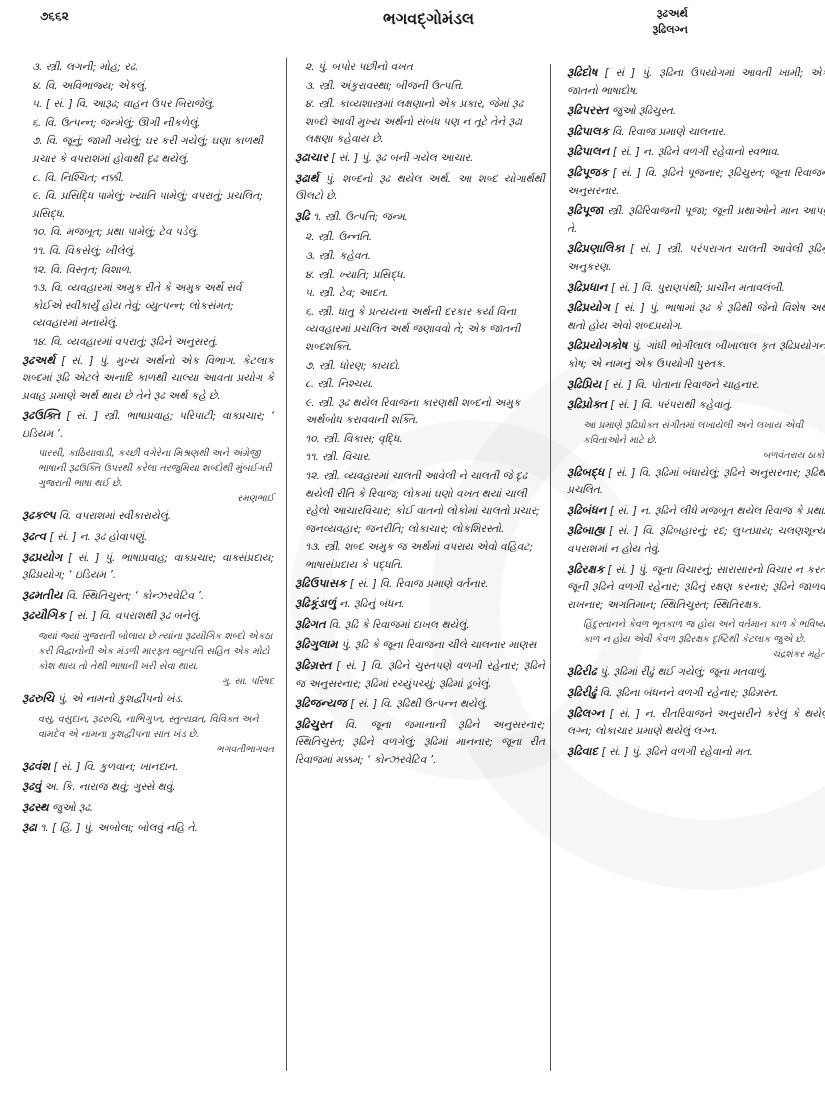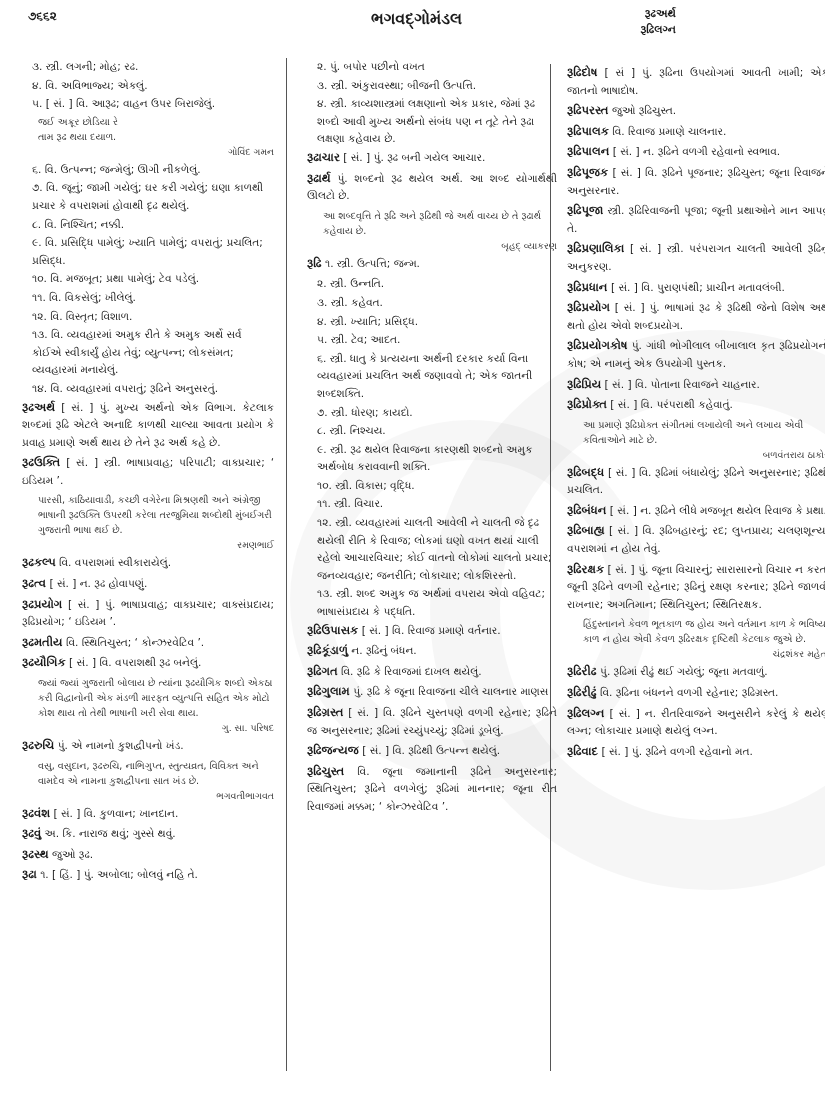--- a/index.html
+++ b/index.html
@@ -11,32 +11,32 @@
     position: absolute; left: 430px; top: 330px; width: 560px; height: 560px;
     border-radius: 50%; border: 70px solid rgba(0,0,0,0.035);
     box-sizing: border-box; pointer-events: none;
   }
   .watermark2 {
     position: absolute; left: 290px; top: 420px; width: 360px; height: 360px;
     border-radius: 50%; border: 40px solid rgba(0,0,0,0.03);
     box-sizing: border-box; pointer-events: none;
   }
   .page-header {
-    position: absolute; left: 4px; top: 0; width: 682px; height: 40px;
+    position: absolute; left: 16px; top: 0; width: 682px; height: 40px;
   }
   .page-number { position: absolute; left: 24px; top: 9px; font-size: 12px; font-weight: bold; }
   .book-title { position: absolute; left: 0; width: 825px; top: 9px; text-align: center; font-size: 16px; font-weight: bold; }
   .guide-words { position: absolute; right: 10px; top: 6px; text-align: right; font-size: 11px; font-weight: bold; line-height: 16px; }
 
   .column {
     position: absolute; top: 58px; bottom: 32px;
-    font-size: 10.6px; line-height: 17.6px;
+    font-size: 10.6px; line-height: 17.6px; font-style: italic;
   }
   .col-1 { left: 22px; width: 252px; }
-  .col-2 { left: 286px; width: 250px; border-left: 1.5px solid #555; padding-left: 20px; }
+  .col-2 { left: 286px; width: 250px; border-left: 1.5px solid #555; padding-left: 8px; }
   .col-3 { left: 550px; width: 262px; border-left: 1.5px solid #555; padding-left: 16px; top: 64px; }
 
   .entry { margin-bottom: 3px; text-align: justify; }
   .entry .hw { font-weight: bold; font-size: 11.6px; }
   .sense { margin: 0 0 1px 0; }
   .indent { padding-left: 10px; }
   .quote {
     font-size: 9.6px; line-height: 15px; padding-left: 16px; color: #333;
     margin: 1px 0 2px 0;
   }
@@ -54,25 +54,20 @@
   <div class="guide-words">
     <div>રૂઢઅર્થ</div>
     <div>રૂઢિલગ્ન</div>
   </div>
 </div>
 
 <div class="column col-1">
     <div class="sense indent">૩. સ્ત્રી. લગની; મોહ; રઢ.</div>
     <div class="sense indent">૪. વિ. અવિભાજ્ય; એકલું.</div>
     <div class="sense indent">૫. [ સં. ] વિ. આરૂઢ; વાહન ઉપર બિરાજેલું.</div>
-    <div class="quote">
-      <div>જઈ અક્રૂર છોડિયા રે</div>
-      <div>તામ રૂઢ થયા દયાળ.</div>
-      <span class="src">ગોવિંદ ગમન</span>
-    </div>
     <div class="sense indent">૬. વિ. ઉત્પન્ન; જન્મેલું; ઊગી નીકળેલું.</div>
     <div class="sense indent">૭. વિ. જૂનું; જામી ગયેલું; ઘર કરી ગયેલું; ઘણા કાળથી પ્રચાર કે વપરાશમાં હોવાથી દૃઢ થયેલું.</div>
     <div class="sense indent">૮. વિ. નિશ્ચિત; નક્કી.</div>
     <div class="sense indent">૯. વિ. પ્રસિદ્ધિ પામેલું; ખ્યાતિ પામેલું; વપરાતું; પ્રચલિત; પ્રસિદ્ધ.</div>
     <div class="sense indent">૧૦. વિ. મજબૂત; પ્રથા પામેલું; ટેવ પડેલું.</div>
     <div class="sense indent">૧૧. વિ. વિકસેલું; ખીલેલું.</div>
     <div class="sense indent">૧૨. વિ. વિસ્તૃત; વિશાળ.</div>
     <div class="sense indent">૧૩. વિ. વ્યવહારમાં અમુક રીતે કે અમુક અર્થે સર્વ કોઈએ સ્વીકાર્યું હોય તેવું; વ્યુત્પન્ન; લોકસંમત; વ્યવહારમાં મનાયેલું.</div>
     <div class="sense indent">૧૪. વિ. વ્યવહારમાં વપરાતું; રૂઢિને અનુસરતું.</div>
     <div class="entry"><span class="hw">રૂઢઅર્થ</span> <span class="body">[ સં. ] પું. મુખ્ય અર્થનો એક વિભાગ. કેટલાક શબ્દમાં રૂઢિ એટલે અનાદિ કાળથી ચાલ્યા આવતા પ્રયોગ કે પ્રવાહ પ્રમાણે અર્થ થાય છે તેને રૂઢ અર્થ કહે છે.</span></div>
@@ -99,24 +94,20 @@
     <div class="entry"><span class="hw">રૂઢવું</span> <span class="body">અ. કિ. નારાજ થવું; ગુસ્સે થવું.</span></div>
     <div class="entry"><span class="hw">રૂઢસ્થ</span> <span class="body">જુઓ રૂઢ.</span></div>
     <div class="entry"><span class="hw">રૂઢા</span> <span class="body">૧. [ હિં. ] પું. અબોલા; બોલવું નહિ તે.</span></div>
   </div>
 <div class="column col-2">
     <div class="sense indent">૨. પું. બપોર પછીનો વખત</div>
     <div class="sense indent">૩. સ્ત્રી. અંકુરાવસ્થા; બીજની ઉત્પત્તિ.</div>
     <div class="sense indent">૪. સ્ત્રી. કાવ્યશાસ્ત્રમાં લક્ષણાનો એક પ્રકાર, જેમાં રૂઢ શબ્દો આવી મુખ્ય અર્થનો સંબંધ પણ ન તૂટે તેને રૂઢા લક્ષણા કહેવાય છે.</div>
     <div class="entry"><span class="hw">રૂઢાચાર</span> <span class="body">[ સં. ] પું. રૂઢ બની ગયેલ આચાર.</span></div>
     <div class="entry"><span class="hw">રૂઢાર્થ</span> <span class="body">પું. શબ્દનો રૂઢ થયેલ અર્થ. આ શબ્દ યોગાર્થથી ઊલટો છે.</span></div>
-    <div class="quote">
-      <div>આ શબ્દવૃત્તિ તે રૂઢિ અને રૂઢિથી જે અર્થ વાચ્ય છે તે રૂઢાર્થ કહેવાય છે.</div>
-      <span class="src">બૃહદ્ વ્યાકરણ</span>
-    </div>
     <div class="entry"><span class="hw">રૂઢિ</span> <span class="body">૧. સ્ત્રી. ઉત્પત્તિ; જન્મ.</span></div>
     <div class="sense indent">૨. સ્ત્રી. ઉન્નતિ.</div>
     <div class="sense indent">૩. સ્ત્રી. કહેવત.</div>
     <div class="sense indent">૪. સ્ત્રી. ખ્યાતિ; પ્રસિદ્ધ.</div>
     <div class="sense indent">૫. સ્ત્રી. ટેવ; આદત.</div>
     <div class="sense indent">૬. સ્ત્રી. ધાતુ કે પ્રત્યયના અર્થની દરકાર કર્યા વિના વ્યવહારમાં પ્રચલિત અર્થ જણાવવો તે; એક જાતની શબ્દશક્તિ.</div>
     <div class="sense indent">૭. સ્ત્રી. ધોરણ; કાયદો.</div>
     <div class="sense indent">૮. સ્ત્રી. નિશ્ચય.</div>
     <div class="sense indent">૯. સ્ત્રી. રૂઢ થયેલ રિવાજના કારણથી શબ્દનો અમુક અર્થબોધ કરાવવાની શક્તિ.</div>
     <div class="sense indent">૧૦. સ્ત્રી. વિકાસ; વૃદ્ધિ.</div>

